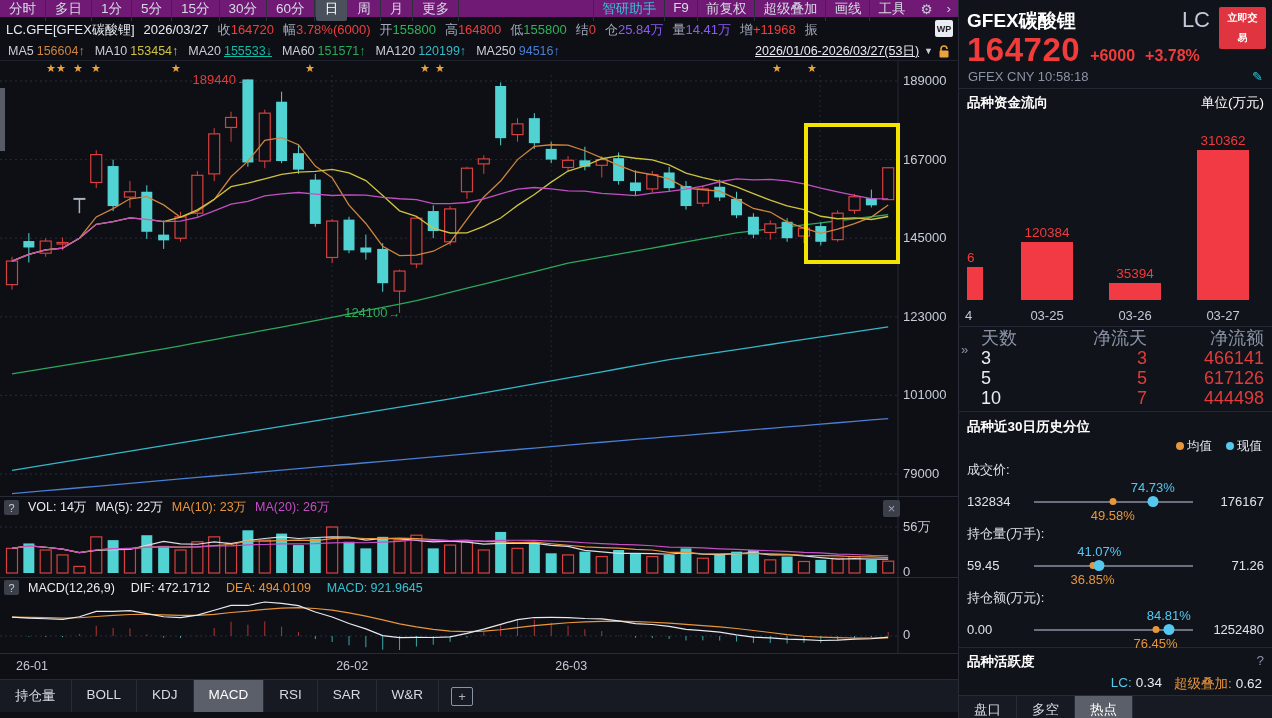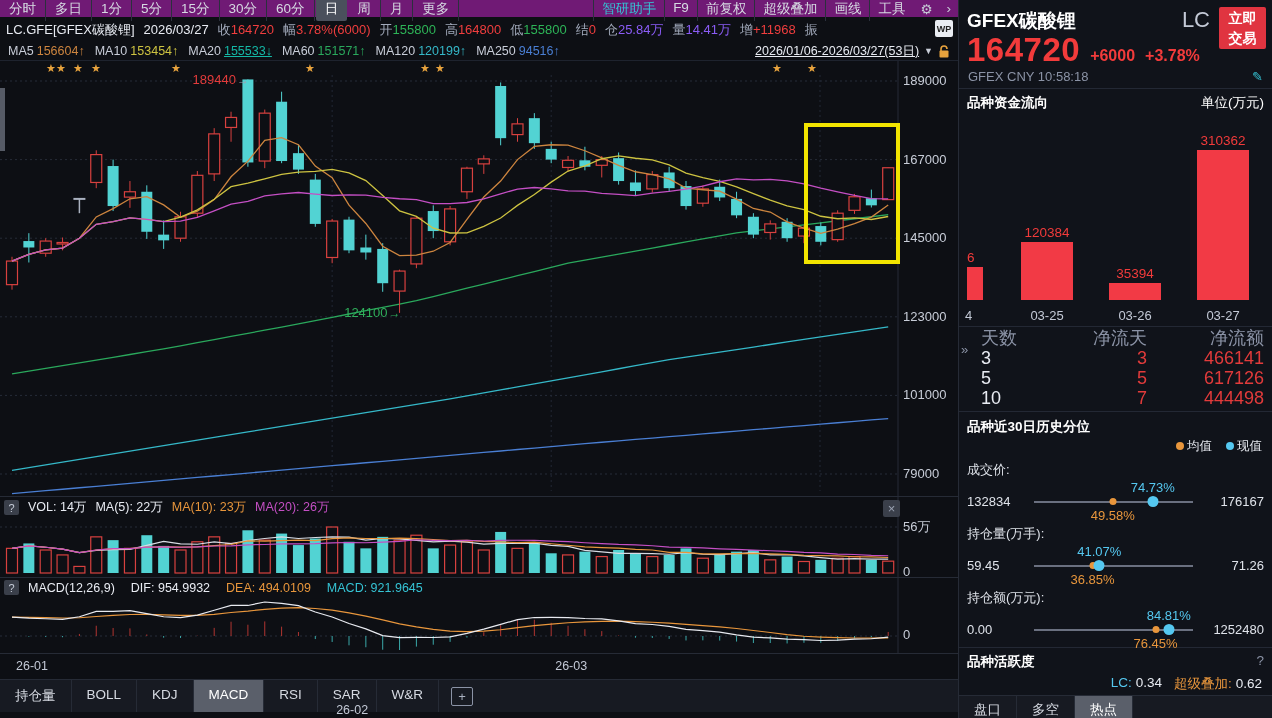--- a/index.html
+++ b/index.html
@@ -44,21 +44,21 @@
   .btab{padding:7px 15px;color:#d6dae2;border-right:1px solid #262b36;white-space:nowrap}
   .btab.active{background:#5a5f6a;color:#fff}
   .plus-btn{width:20px;height:17px;border:1px solid #8b93a6;color:#aab2c2;margin-left:12px;border-radius:2px;
     display:flex;align-items:center;justify-content:center;font-size:13px}
 
   
   .rp-head{padding:7px 8px 0;position:relative;flex:0 0 auto}
   .rp-trow{display:flex;align-items:baseline}
   .rp-name{font-size:19px;font-weight:bold;color:#fff}
   .rp-code{margin-left:auto;font-size:22px;color:#c3c9d6;margin-right:54px}
-  .trade-btn{position:absolute;right:6px;top:7px;width:47px;height:42px;background:#e03440;color:#fff;font-size:14px;
+  .trade-btn{position:absolute;right:6px;top:7px;width:47px;height:42px;background:#e03440;color:#fff;font-size:10px;
     font-weight:bold;text-align:center;line-height:20px;border-radius:2px;display:flex;align-items:center;justify-content:center;flex-wrap:wrap;padding:0 8px;box-sizing:border-box}
   .rp-prow{display:flex;align-items:baseline;gap:10px;margin-top:-3px}
   .rp-price{font-size:33px;font-weight:bold;color:#f23b3b;letter-spacing:.5px}
   .rp-chg{font-size:16px;color:#f23b3b;font-weight:bold}
   .rp-sub{display:flex;color:#8b93a6;font-size:13px;padding:0 1px 4px;align-items:center}
   .pencil{margin-left:auto;color:#35c3d4;font-size:13px}
   .collapse-handle{position:absolute;left:2px;top:342px;color:#8b93a6;font-size:13px;z-index:5}
   .sec-line{border-top:1px solid #232834}
   .ff-head{display:flex;justify-content:space-between;padding:5px 8px 2px;font-size:13.5px;color:#fff}
   .ff-head .t{font-weight:bold}
@@ -393,21 +393,21 @@
           <text x="903" y="34" font-size="13" fill="#c8cdd8">56万</text>
           <text x="903" y="79" font-size="13" fill="#c8cdd8">0</text>
         </svg>
     </div>
 
     <div class="pane macd-pane">
       <div class="pane-hdr">
         <span class="help">?</span>
         <span id="macdlabels" style="display:flex;gap:16px">
             <span style="color: rgb(232, 235, 242);">MACD(12,26,9)</span>
-            <span style="color: rgb(232, 235, 242);">DIF: 954.9932</span>
+            <span style="color: rgb(232, 235, 242);">DIF: 472.1712</span>
             <span style="color: rgb(232, 150, 60);">DEA: 494.0109</span>
             <span style="color: rgb(53, 195, 212);">MACD: 921.9645</span>
           </span>
       </div>
       <svg id="macdsvg" width="958" height="75">
           <line x1="0" y1="58" x2="898" y2="58" stroke="#262c38" stroke-dasharray="2 3"></line>
           <line x1="898" y1="0" x2="898" y2="75" stroke="#262b36"></line>
           <line x1="12" y1="58" x2="12" y2="58" stroke="#b03530" stroke-width="1"></line>
           <line x1="28.85" y1="58" x2="28.85" y2="58.72881205667969" stroke="#3aa8a8" stroke-width="1"></line>
           <line x1="45.7" y1="58" x2="45.7" y2="58.939393580284616" stroke="#3aa8a8" stroke-width="1"></line>
@@ -460,21 +460,21 @@
           <line x1="837.6500000000001" y1="58" x2="837.6500000000001" y2="62.817624379487995" stroke="#3aa8a8" stroke-width="1"></line>
           <line x1="854.5000000000001" y1="58" x2="854.5000000000001" y2="60.38494783036831" stroke="#3aa8a8" stroke-width="1"></line>
           <line x1="871.35" y1="58" x2="871.35" y2="59.174806570968705" stroke="#3aa8a8" stroke-width="1"></line>
           <line x1="888.2" y1="58" x2="888.2" y2="53.96676932532194" stroke="#b03530" stroke-width="1"></line>
           <polyline points="12,39.18375490194346 28.85,39.39127639586943 45.7,39.65875874248874 62.550000000000004,40.01419248331938 79.4,39.7581927099394 96.25,38.473740560963165 113.10000000000001,37.469663986256265 129.95000000000002,36.514873920525424 146.8,36.322448015978836 163.65,36.802877374611626 180.5,37.35547224796923 197.35000000000002,37.316344914192854 214.20000000000002,36.3004916458447 231.05,34.51539880718244 247.90000000000003,33.10677335615677 264.75,31.285418684925414 281.6,30.118422987472485 298.45000000000005,29.621815781070755 315.3,30.494435007735586 332.15000000000003,32.19703031873938 349,34.85244089042503 365.85,38.05249590951746 382.70000000000005,41.95726830530572 399.55,45.94361964010599 416.40000000000003,48.96387111808427 433.25000000000006,51.44414656454327 450.1,53.12079027713955 466.95000000000005,53.57321596841128 483.80000000000007,53.09787900770639 500.65000000000003,51.74960962876299 517.5,49.71325192327494 534.35,47.67618227104263 551.2,46.0287399632431 568.0500000000001,44.7504488783548 584.9000000000001,43.90238719136722 601.75,43.28763525676854 618.6,43.22368953905916 635.45,43.70012175560114 652.3000000000001,44.26311239080708 669.1500000000001,45.09673424255482 686,46.36803632939035 702.85,47.60248501704905 719.7,48.90834627450572 736.5500000000001,50.49357837396116 753.4000000000001,52.492854946923224 770.2500000000001,54.48998638218081 787.1,56.614955998819546 803.95,58.24307384085885 820.8000000000001,59.09196920196587 837.6500000000001,59.694172249401866 854.5000000000001,59.99229072819791 871.35,60.139141549569 888.2,59.91781905790005" fill="none" stroke="#e8963c" stroke-width="1.2"></polyline>
           <polyline points="12,39.18375490194346 28.85,40.22136237157332 45.7,40.728688128966 62.550000000000004,41.43592744664191 79.4,38.7341936164195 96.25,33.335931965058215 113.10000000000001,33.45335768742869 129.95000000000002,32.695713657602056 146.8,35.55274439779248 163.65,38.72459480914277 180.5,39.56585174139967 197.35000000000002,37.15983557908733 214.20000000000002,32.23707857245209 231.05,27.37502745253343 247.90000000000003,27.47227155205406 264.75,24 281.6,25.450440197660775 298.45000000000005,27.635386955463844 315.3,33.98491191439493 332.15000000000003,39.00741156275455 349,45.4740831771676 365.85,50.852715985887215 382.70000000000005,57.57635788845877 399.55,59.70727393101902 416.40000000000003,59.336694725318885 433.25000000000006,59.477337073065286 450.1,58.802209515566545 466.95000000000005,55.38291873349822 483.80000000000007,51.19653116488681 500.65000000000003,46.35653211298938 517.5,41.56782110132275 534.35,39.52790366211336 551.2,39.43897073204498 568.0500000000001,39.63728453880165 584.9000000000001,40.510140443416866 601.75,40.828627518373835 618.6,42.96790666822163 635.45,45.605850621769065 652.3000000000001,46.51507493163087 669.1500000000001,48.43122164954576 686,51.45324467673247 702.85,52.54027976768383 719.7,54.13179130433239 736.5500000000001,56.83450677178291 753.4000000000001,59.093087839451165 770.2500000000001,59.96605756928653 787.1,61.123397630738246 803.95,61.64749502411966 820.8000000000001,62.487550646393935 837.6500000000001,62.10298443914587 854.5000000000001,61.18476464338206 871.35,60.726544835053346 888.2,59.03252909122426" fill="none" stroke="#e8eaf0" stroke-width="1.2"></polyline>
           <text x="903" y="61" font-size="13" fill="#c8cdd8">0</text>
         </svg>
     </div>
 
-    <div class="xaxis"><span id="xlabs"><span class="xlab" style="left: 16px;">26-01</span><span class="xlab" style="left: 336.15px; margin-top: 44px;">26-02</span><span class="xlab" style="left: 555.2px;">26-03</span></span></div>
+    <div class="xaxis"><span id="xlabs"><span class="xlab" style="left: 16px;">26-01</span><span class="xlab" style="left: 336.15px;">26-02</span><span class="xlab" style="left: 555.2px;">26-03</span></span></div>
 
     <div class="tabbar">
       <span id="btabs" style="display:flex">
           <span class="btab">持仓量</span>
           <span class="btab">BOLL</span>
           <span class="btab">KDJ</span>
           <span class="btab active">MACD</span>
           <span class="btab">RSI</span>
           <span class="btab">SAR</span>
           <span class="btab">W&amp;R</span>

